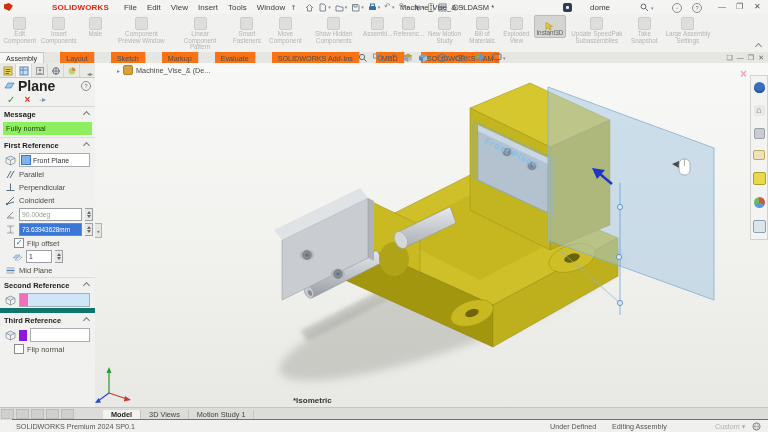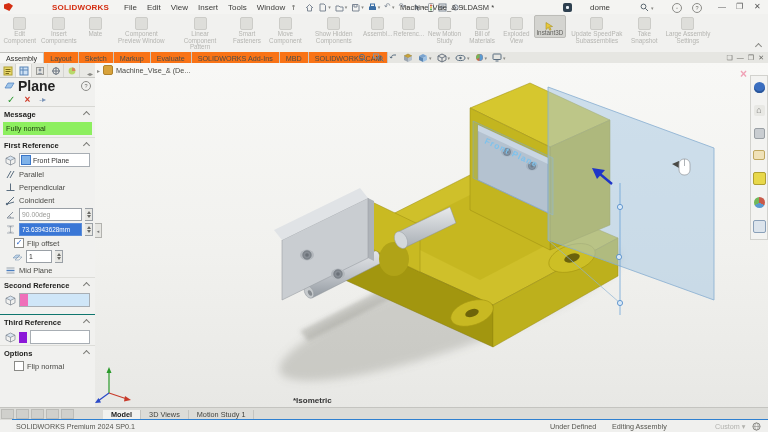--- a/index.html
+++ b/index.html
@@ -27,21 +27,21 @@
   #ribbon-inner{position:absolute;left:2px;top:1px;width:712px;height:36px;display:flex;align-items:flex-start;gap:1px;overflow:hidden;}
   .rbtn{display:flex;flex-direction:column;align-items:center;max-width:56px;min-width:26px;padding:2px 2px 0 2px;}
   .ricon{width:11px;height:11px;background:#dededa;border:1px solid #ccccc8;border-radius:2px;margin-bottom:1px;}
   .rlabel{font-size:6.3px;line-height:6.6px;color:#b5b5b1;text-align:center;}
   .rbtn.active{background:#d4d4d0;border:1px solid #bcbcb8;border-radius:2px;}
   .rbtn.active .rlabel{color:#62625e;}
   .rbtn.active .ricon{background:transparent;border:none;}
   .ribbon-collapse{position:absolute;right:6px;bottom:3px;width:7px;height:7px;}
   .chev-up{width:4px;height:4px;border-left:1px solid #8a8a86;border-top:1px solid #8a8a86;transform:rotate(45deg);display:block;margin:2px auto;}
   
-  #tabrow{left:0;top:52px;width:768px;height:11px;background:#e6e6e2;border-bottom:6px solid #0f172a;display:flex;align-items:stretch;font-size:7.2px;}
+  #tabrow{left:0;top:52px;width:768px;height:11px;background:#e6e6e2;border-bottom:6px solid #0f172a;display:flex;align-items:stretch;font-size:7.2px;gap:16px;}
   .dtab{padding:1px 6px 0 6px;border-right:1px solid #c9c9c5;color:#4c4c48;display:flex;align-items:center;background:#f97316;}
   .dtab.active{background:#f6f6f4;color:#2c2c2a;border-top:1px solid #bFBFBB;}
   #hud{position:absolute;left:358px;top:0;height:11px;display:flex;align-items:center;gap:5px;}
   .hicon{display:inline-flex;align-items:center;}
   #docwin-controls{position:absolute;right:4px;top:0;height:11px;display:flex;align-items:center;gap:4px;font-size:7px;color:#6a6a66;}
   
   #pm{left:0;top:63px;width:95px;height:344px;background:#f1f1ef;border-right:1px solid #c6c6c2;font-size:7.5px;}
   #pm-tabs{height:14px;display:flex;align-items:flex-end;border-bottom:1px solid #c9c9c5;background:#e9e9e5;}
   .pmtab{width:15px;height:13px;display:flex;align-items:center;justify-content:center;border-right:1px solid #d5d5d1;}
   .pmtab.active{background:#f6f6f4;}
@@ -62,21 +62,21 @@
   .inp{height:11px;border:1px solid #9aa0a6;background:#fff;font-size:6.8px;display:flex;align-items:center;padding:0 2px;flex:1;color:#9a9a96;}
   .inp.sel{background:#3a77d6;border-color:#5b8dd9;color:#fff;}
   .spinner{width:7px;height:11px;border:1px solid #9aa0a6;border-left:none;background:#e8e8e4;display:flex;flex-direction:column;align-items:center;justify-content:center;gap:1px;}
   .tri-up{width:0;height:0;border-left:2px solid transparent;border-right:2px solid transparent;border-bottom:3px solid #6a6a66;}
   .tri-dn{width:0;height:0;border-left:2px solid transparent;border-right:2px solid transparent;border-top:3px solid #6a6a66;}
   .cb{width:8px;height:8px;border:1px solid #8a8a86;background:#fff;display:inline-flex;align-items:center;justify-content:center;font-size:8px;color:#2f66c4;line-height:8px;}
   .icon11{width:11px;height:11px;flex:0 0 11px;}
   
   #graphics{left:95px;top:63px;width:673px;height:344px;background:linear-gradient(180deg,#f8f8f6 0%,#f1f1ee 55%,#e8e8e5 100%);overflow:hidden;}
   #scene{position:absolute;left:0;top:0;}
-  #flyout-tree{position:absolute;left:2px;top:2px;display:flex;align-items:center;gap:3px;font-size:7.3px;color:#4a4a46;}
+  #flyout-tree{position:absolute;left:22px;top:2px;display:flex;align-items:center;gap:3px;font-size:7.3px;color:#4a4a46;}
   .fly-arrow{color:#8a8a86;font-size:6px;}
   .wrench-chip{width:8px;height:8px;background:#d8a23a;border-radius:2px;border:1px solid #b0822a;}
   #confirm-x{position:absolute;right:21px;top:4px;color:#f0a2b6;font-size:12px;font-weight:bold;}
   #taskpane{position:absolute;right:0;top:12px;width:16px;height:163px;background:#f3f3f1;border:1px solid #d2d2ce;display:flex;flex-direction:column;align-items:center;justify-content:space-around;}
   .tp-icon{width:11px;height:11px;border-radius:2px;}
   #view-label{position:absolute;left:198px;top:333px;font-size:8px;font-weight:bold;color:#333;}
   #dist-flyout{position:absolute;left:0px;top:160px;width:6px;height:13px;background:#e6e6e2;border:1px solid #b2b2ae;border-left:none;font-size:5px;color:#777;display:flex;align-items:center;justify-content:center;}
   
   #bottomtabs{left:0;top:407px;width:768px;height:12px;background:#dcdcd8;border-top:1px solid #c4c4c0;display:flex;align-items:center;font-size:7.3px;}
   .navsq{width:11px;height:8px;background:#d0d0cc;border:1px solid #bcbcb8;margin:1px 1px;}
@@ -486,39 +486,34 @@
   <div class="prow">
     <svg class="icon11" width="11" height="11">
         <path d="M5.5 1 L10 3.2 L5.5 5.4 L1 3.2 Z" fill="#d8e4f0" stroke="#6a7480" stroke-width="0.6"></path>
         <path d="M1 3.2 V7.8 L5.5 10 V5.4 M10 3.2 V7.8 L5.5 10" fill="none" stroke="#6a7480" stroke-width="0.6"></path>
       </svg>
     <span class="listbox" style="background:#cfe6f8;padding:0;">
       <span style="width:8px;height:100%;background:#ef6fb9;"></span>
     </span>
   </div>
 
-  <div class="sec-hdr" style="border-top:1px solid #0f766e;margin-top:6px;">
+  <div class="sec-hdr" style="border-top:5px solid #0f766e;">
       <span>Third Reference</span>
       <span class="sp"></span>
       <span class="chev"></span>
     </div>
   <div class="prow">
     <svg class="icon11" width="11" height="11">
         <path d="M5.5 1 L10 3.2 L5.5 5.4 L1 3.2 Z" fill="#d8e4f0" stroke="#6a7480" stroke-width="0.6"></path>
         <path d="M1 3.2 V7.8 L5.5 10 V5.4 M10 3.2 V7.8 L5.5 10" fill="none" stroke="#6a7480" stroke-width="0.6"></path>
       </svg>
     <span style="width:8px;height:11px;background:#8c18d8;"></span>
     <span class="listbox" style="margin-left:0;"></span>
   </div>
 
-  <div class="sec-hdr" style="border-top:1px solid #dddDD9;">
-      <span>Options</span>
-      <span class="sp"></span>
-      <span class="chev"></span>
-    </div>
   <div class="prow" style="padding-left:14px;">
     <span class="cb"></span>
     <span>Flip normal</span>
   </div>
 </div>
 
 <div id="graphics" class="abs">
   <svg id="scene" width="673" height="344" viewBox="0 0 673 344">
     <defs>
       <linearGradient id="rodGrad" x1="0" y1="0" x2="0" y2="1">

